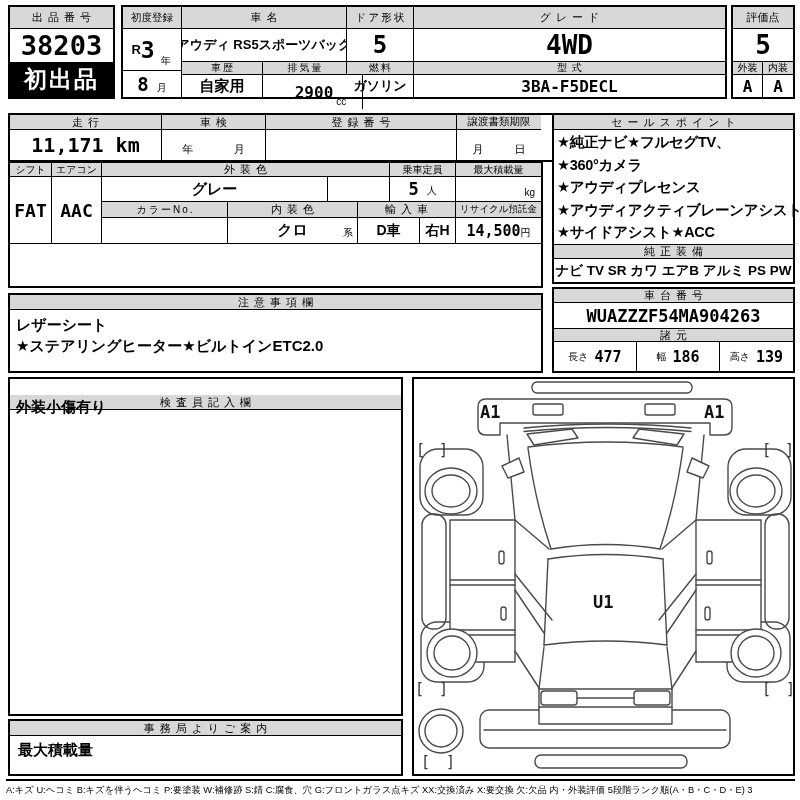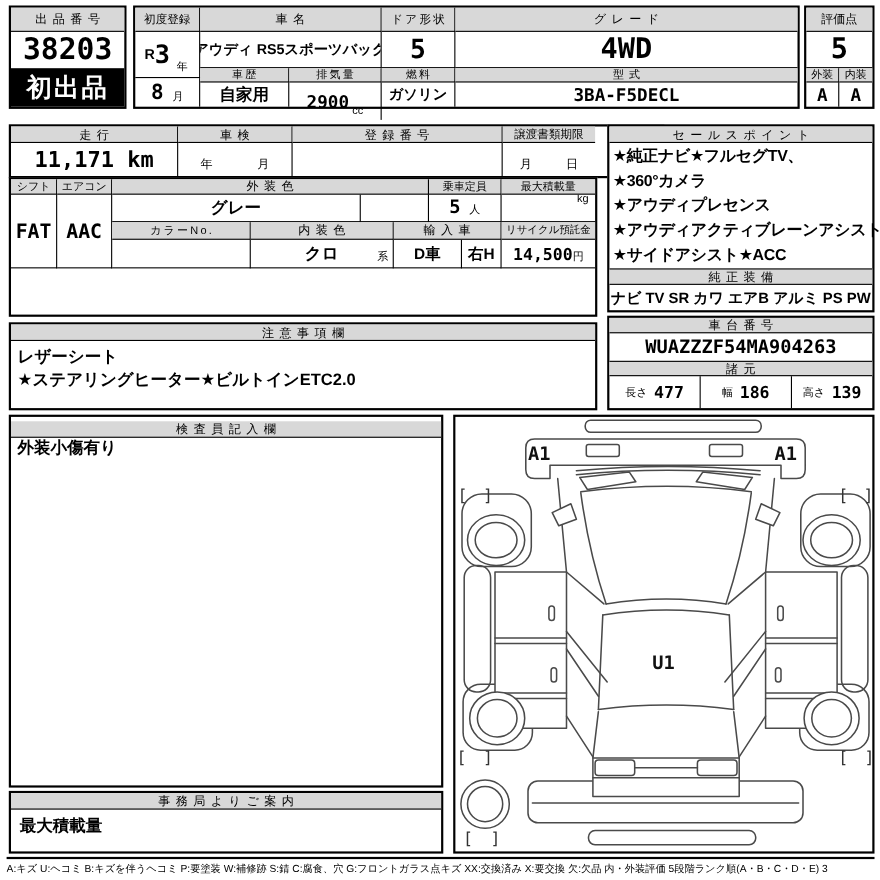--- a/index.html
+++ b/index.html
@@ -47,21 +47,21 @@
     </div>
     <div class="c h br bb ls" style="left:59px;top:0;width:165px;height:22px">車名</div>
     <div class="c br bb bold" style="left:59px;top:22px;width:165px;height:33px;font-size:13px">アウディ RS5スポーツバック</div>
     <div class="c h br bb ls2" style="left:224px;top:0;width:67px;height:22px;font-size:10.5px">ドア形状</div>
     <div class="c num br bb" style="left:224px;top:22px;width:67px;height:33px;font-size:24px">5</div>
     <div class="c h bb ls" style="left:291px;top:0;width:311px;height:22px">グレード</div>
     <div class="c num bb" style="left:291px;top:22px;width:311px;height:33px;font-size:26px">4WD</div>
     <div class="c h br bb ls2" style="left:59px;top:55px;width:81px;height:13px;font-size:10px">車歴</div>
     <div class="c br bold" style="left:59px;top:68px;width:81px;height:22px;font-size:15px">自家用</div>
     <div class="c h br bb ls2" style="left:140px;top:55px;width:84px;height:13px;font-size:10px">排気量</div>
-    <div class="c br" style="left:140px;top:68px;width:84px;height:34px">
+    <div class="c br" style="left:156px;top:68px;width:84px;height:34px">
       <span class="num" style="font-size:16px">2900</span>
       <span class="sub" style="padding-left:3px;align-self:flex-end;padding-bottom:2px">cc</span>
     </div>
     <div class="c h br bb ls2" style="left:224px;top:55px;width:67px;height:13px;font-size:10px">燃料</div>
     <div class="c br bold" style="left:224px;top:68px;width:67px;height:22px;font-size:13px">ガソリン</div>
     <div class="c h bb ls" style="left:291px;top:55px;width:311px;height:13px;font-size:10px">型式</div>
     <div class="c num" style="left:291px;top:68px;width:311px;height:22px;font-size:16px">3BA-F5DECL</div>
   </div>
 
   <div class="box" style="left:731px;top:5px;width:64px;height:94px">
@@ -97,21 +97,21 @@
     <div class="c num br bb" style="left:42px;top:14px;width:50px;height:67px;font-size:18px">AAC</div>
     <div class="c h br bb ls" style="left:92px;top:0;width:288px;height:14px">外装色</div>
     <div class="c br bb bold" style="left:92px;top:14px;width:226px;height:25px;font-size:15px">グレー</div>
     <div class="c br bb" style="left:318px;top:14px;width:62px;height:25px"></div>
     <div class="c h br bb" style="left:380px;top:0;width:66px;height:14px;font-size:10px">乗車定員</div>
     <div class="c br bb" style="left:380px;top:14px;width:66px;height:25px">
       <span class="num" style="font-size:17px">5</span>
       <span class="sub" style="align-self:flex-end;padding:0 0 3px 8px">人</span>
     </div>
     <div class="c h bb" style="left:446px;top:0;width:85px;height:14px;font-size:10px">最大積載量</div>
-    <div class="c bb" style="left:446px;top:14px;width:85px;height:25px;justify-content:flex-end;align-items:flex-end;padding:0 6px 14px 0;font-size:10px">kg</div>
+    <div class="c bb" style="left:446px;top:14px;width:85px;height:25px;justify-content:flex-end;align-items:flex-end;padding:0 6px 3px 0;font-size:10px">kg</div>
     <div class="c h br bb ls2" style="left:92px;top:39px;width:126px;height:16px;font-size:10px">カラーNo.</div>
     <div class="c br bb" style="left:92px;top:55px;width:126px;height:26px"></div>
     <div class="c h br bb ls" style="left:218px;top:39px;width:130px;height:16px">内装色</div>
     <div class="c br bb" style="left:218px;top:55px;width:130px;height:26px">
       <span class="bold" style="font-size:15px">クロ</span>
       <span class="sub" style="position:absolute;right:4px;bottom:3px">系</span>
     </div>
     <div class="c h br bb ls" style="left:348px;top:39px;width:98px;height:16px">輸入車</div>
     <div class="c br bb bold" style="left:348px;top:55px;width:62px;height:26px;font-size:14px">D車</div>
     <div class="c br bb bold" style="left:410px;top:55px;width:36px;height:26px;font-size:14px">右H</div>
@@ -156,21 +156,21 @@
       <span class="sub">幅</span>
       <span class="num" style="font-size:15px;padding-left:6px">186</span>
     </div>
     <div class="c" style="left:166px;top:53px;width:73px;height:29px">
       <span class="sub">高さ</span>
       <span class="num" style="font-size:15px;padding-left:6px">139</span>
     </div>
   </div>
 
   <div class="box" style="left:8px;top:377px;width:395px;height:339px">
-    <div class="c h bb ls" style="left:0;top:4px;width:391px;height:15px">検査員記入欄</div>
+    <div class="c h bb ls" style="left:0;top:16px;width:391px;height:15px">検査員記入欄</div>
     <div style="position:absolute;left:6px;top:19px;font-size:15px;font-weight:600">外装小傷有り</div>
   </div>
 
   <div class="box" style="left:8px;top:719px;width:395px;height:57px">
     <div class="c h bb ls" style="left:0;top:0;width:391px;height:15px">事務局よりご案内</div>
     <div style="position:absolute;left:8px;top:20px;font-size:15px;font-weight:600">最大積載量</div>
   </div>
 
   <div class="box" style="left:412px;top:377px;width:383px;height:399px">
     <svg viewBox="0 0 379 395" width="379" height="395">

